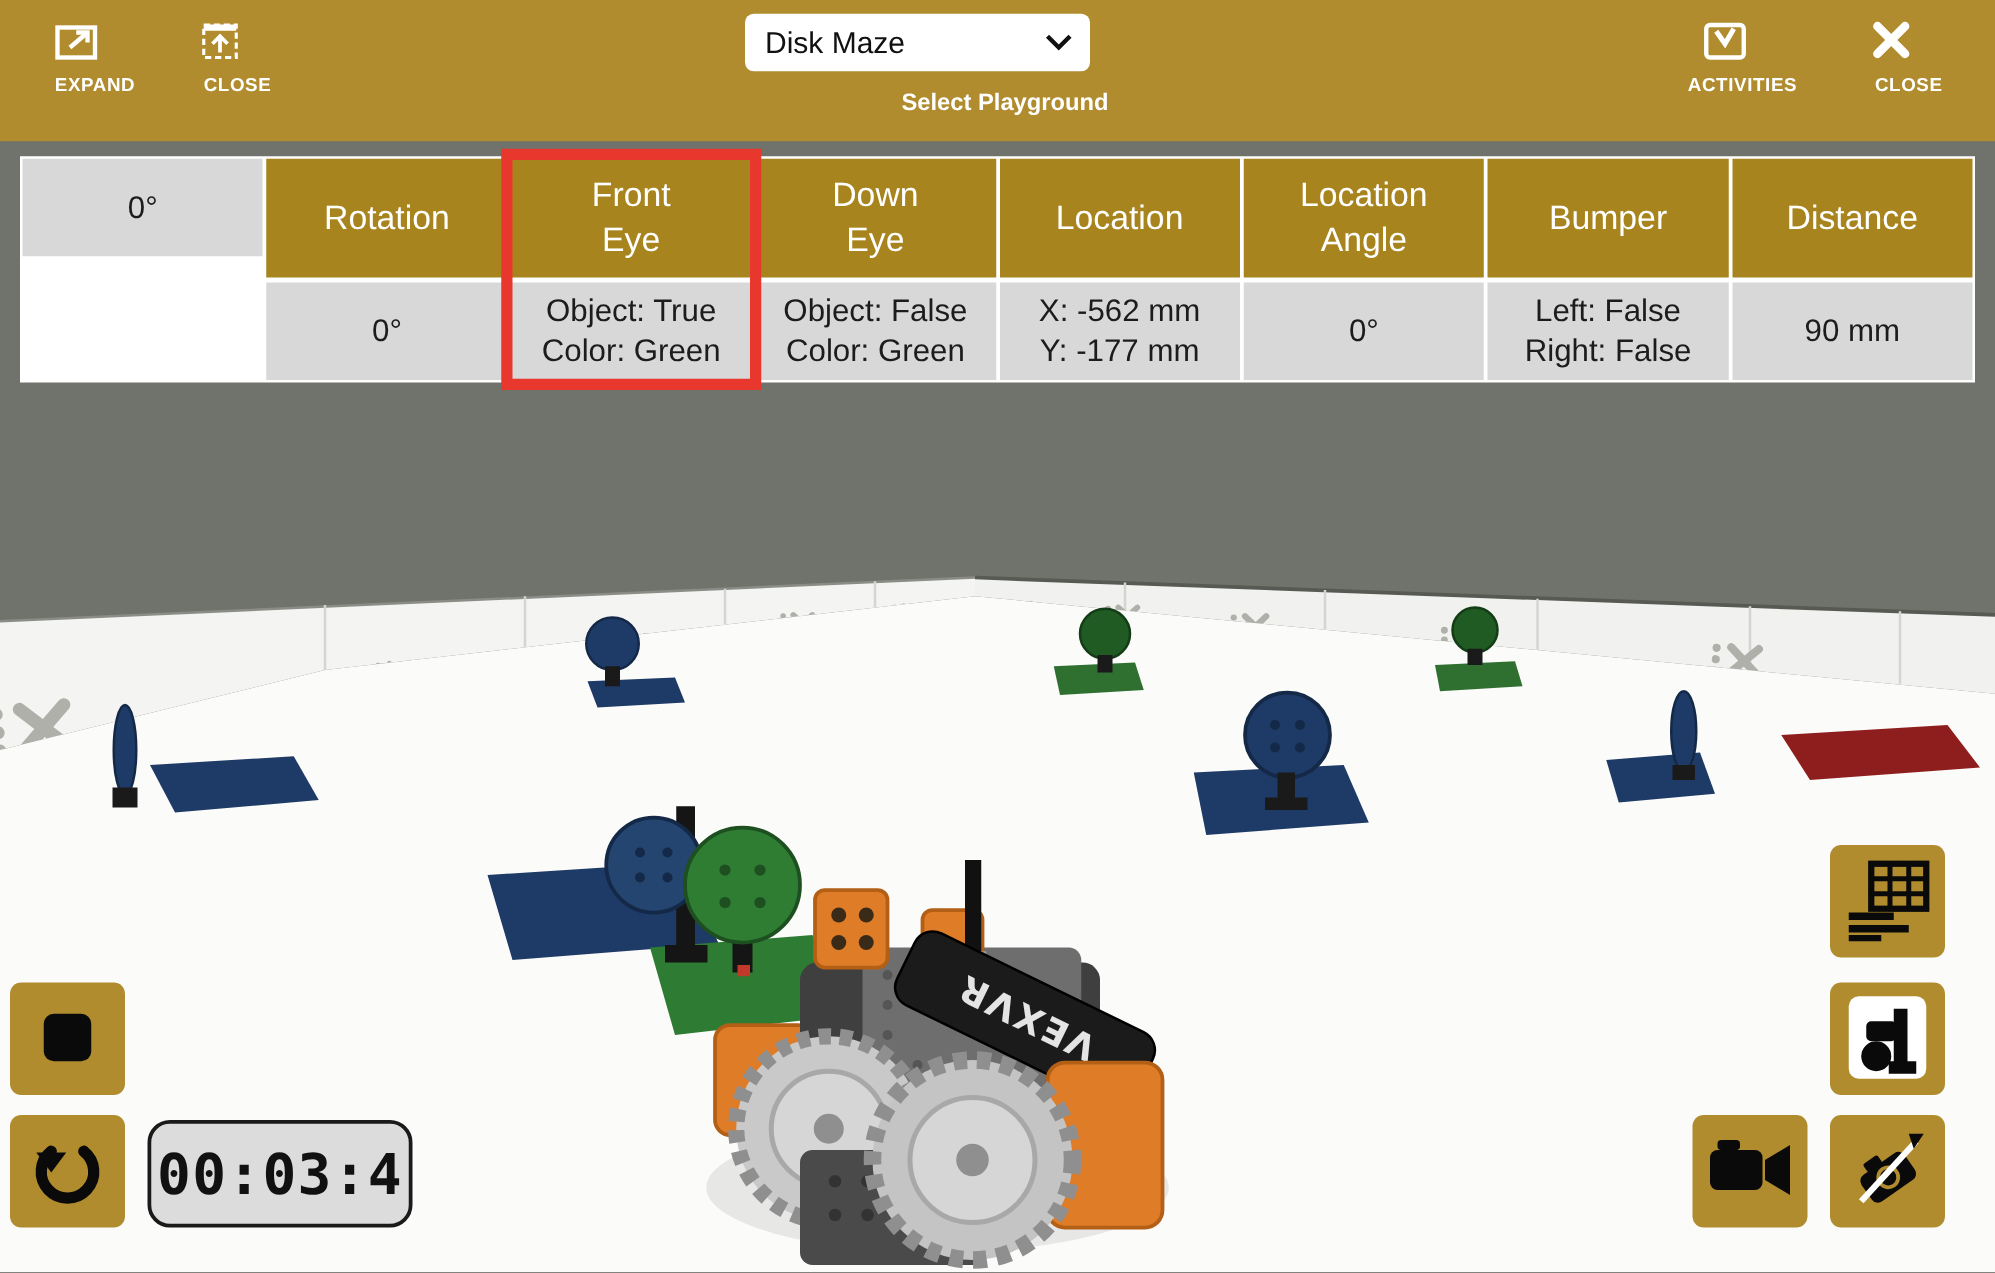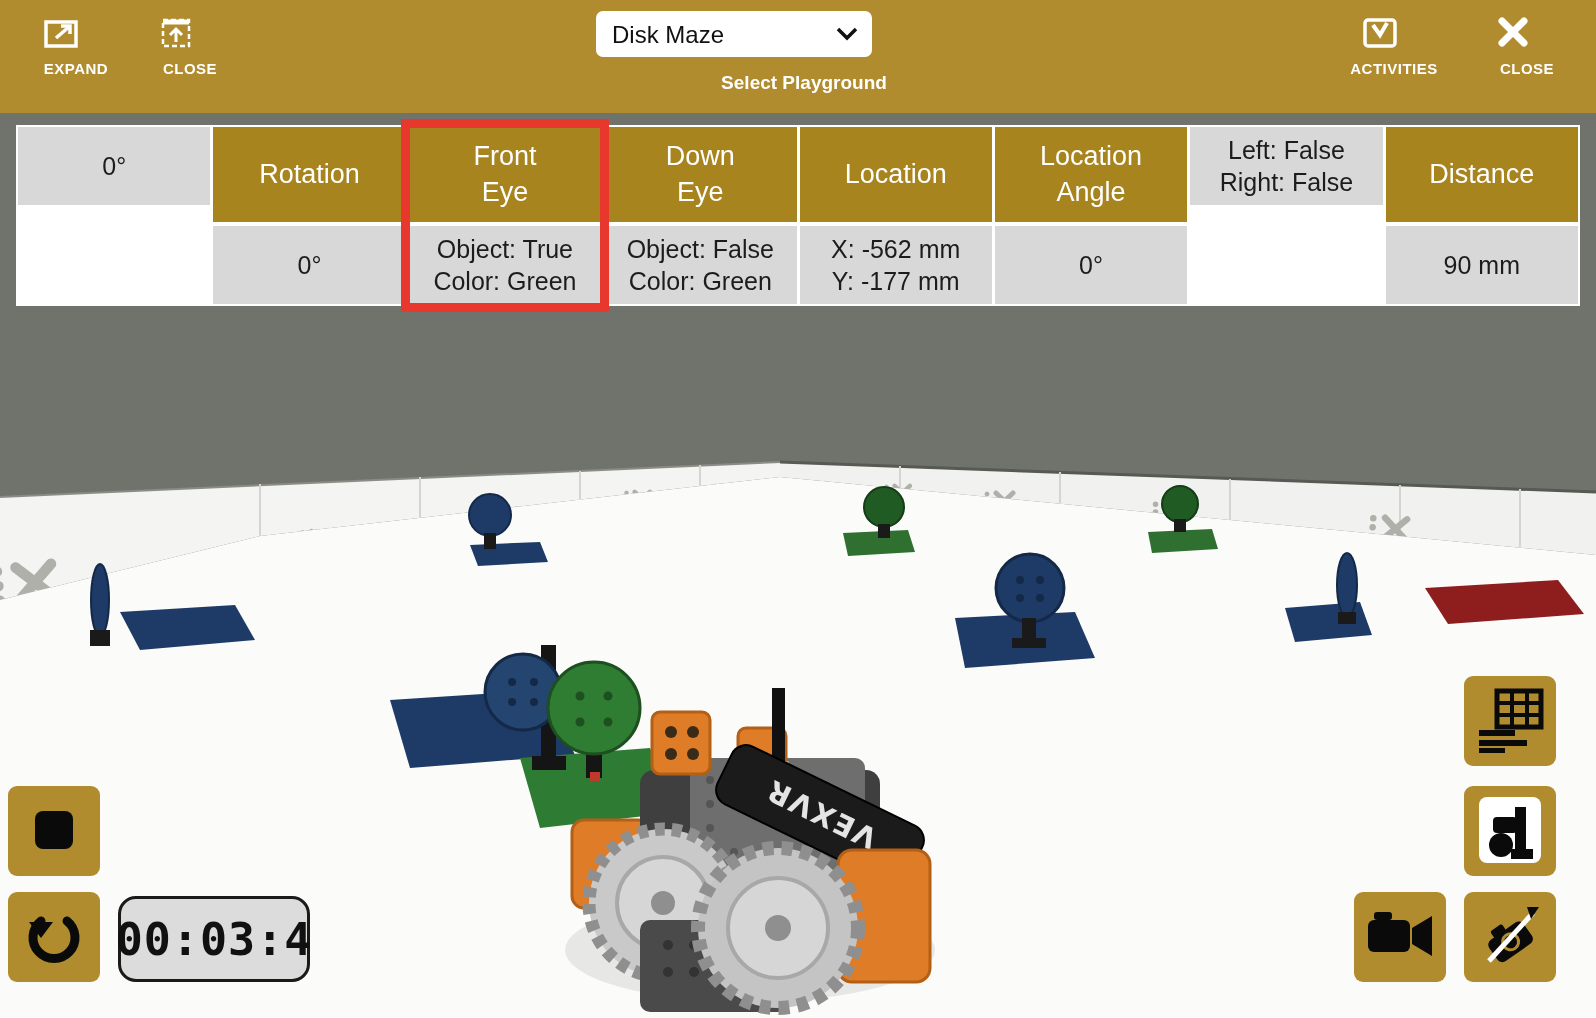--- a/index.html
+++ b/index.html
@@ -44,21 +44,21 @@
 
   
   .gold-btn{position:absolute;width:92px;height:90px;background:var(--gold);border:none;
     border-radius:9px;display:flex;align-items:center;justify-content:center;cursor:pointer;z-index:20;}
   #stop-btn{left:8px;top:786px;}
   #restart-btn{left:8px;top:892px;}
   #datagrid-btn{left:1464px;top:676px;}
   #robotview-btn{left:1464px;top:786px;}
   #video-btn{left:1354px;top:892px;}
   #snapshot-btn{left:1464px;top:892px;}
-  #timer{position:absolute;left:118px;top:896px;width:192px;height:86px;background:#DCDCDC;
+  #timer{position:absolute;left:118px;top:896px;width:212px;height:86px;background:#DCDCDC;
     border:3px solid #1a1a1a;border-radius:18px;display:flex;align-items:center;justify-content:center;
     font-family:"DejaVu Sans Mono",monospace;font-size:45px;font-weight:bold;color:#111;
     letter-spacing:1px;z-index:20;}
 </style>
 </head>
 <body>
 
 <div id="scene">
   <svg viewBox="0 0 1596 1018" width="1596" height="1018">
     <defs>
@@ -289,20 +289,21 @@
     <div class="th">Location</div>
     <div class="td">X: -562 mm
 Y: -177 mm</div>
   </div>
   <div class="col">
     <div class="th">Location
 Angle</div>
     <div class="td">0°</div>
   </div>
   <div class="col">
+    <div class="th">Bumper</div>
     <div class="td">Left: False
 Right: False</div>
   </div>
   <div class="col">
     <div class="th">Distance</div>
     <div class="td">90 mm</div>
   </div>
 </div>
 
 <button class="gold-btn" id="stop-btn">

